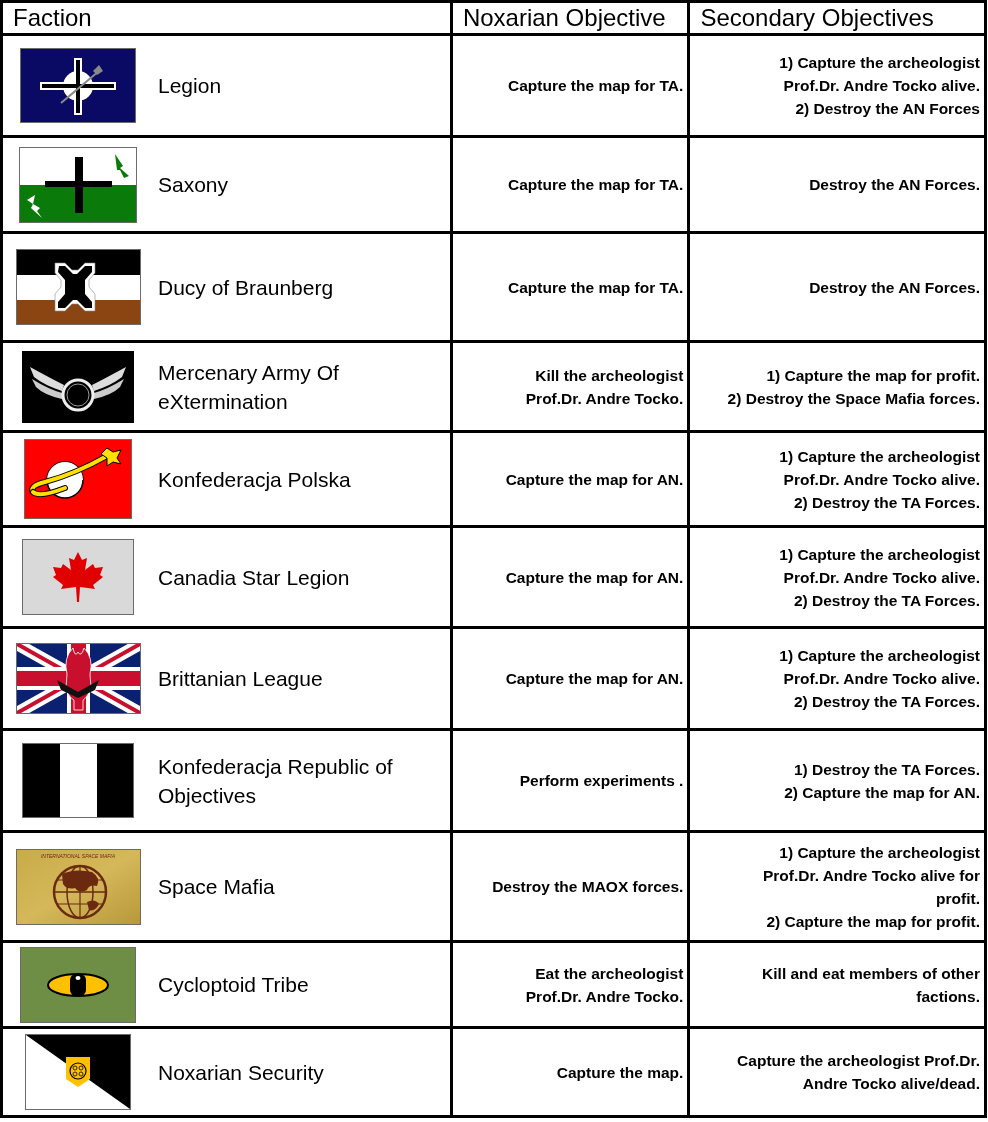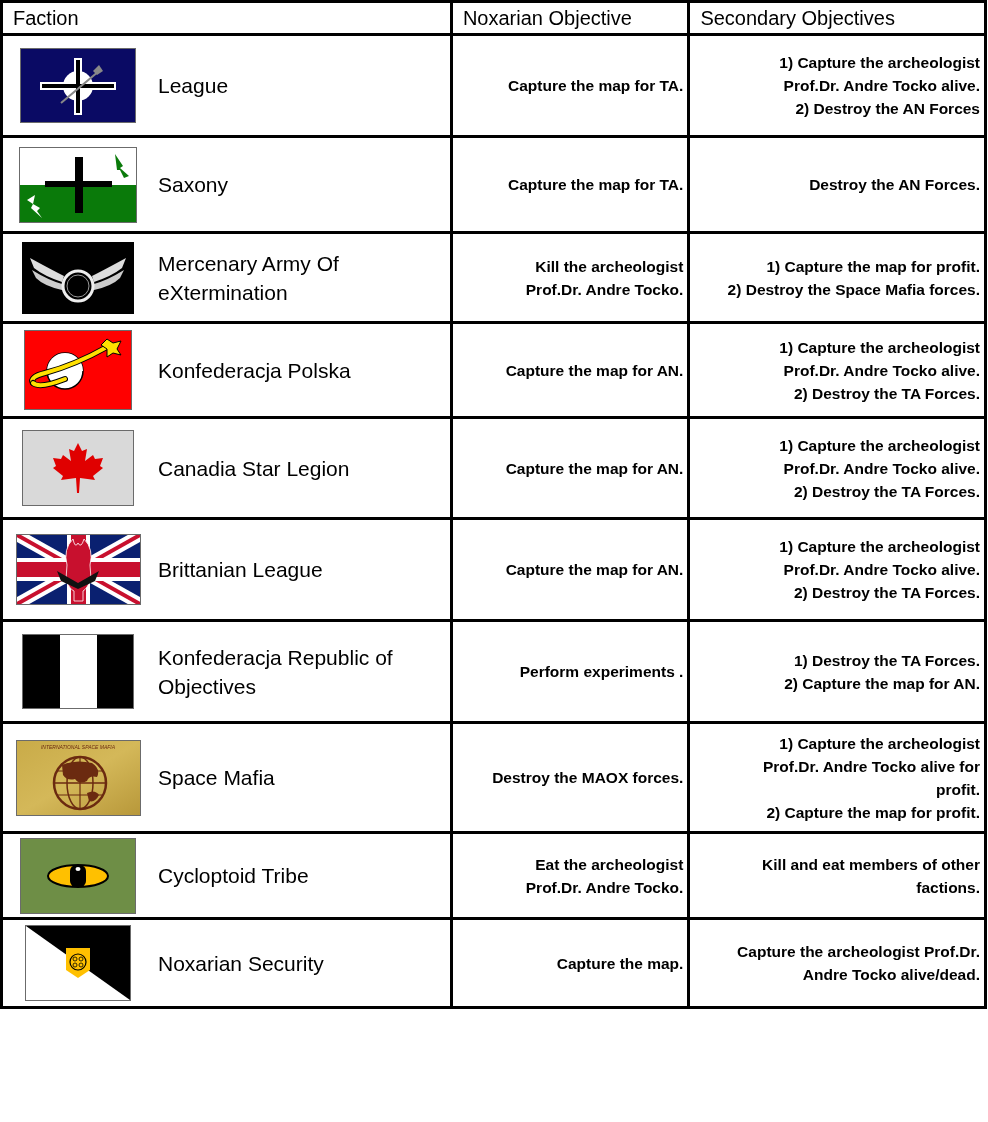--- a/index.html
+++ b/index.html
@@ -1,21 +1,21 @@
 <!DOCTYPE html>
 <html><head>
   <meta charset="utf-8">
   <style>
     html, body { margin: 0; padding: 0; background: #ffffff; }
     body { width: 988px; height: 1122px; position: relative; overflow: hidden;
            font-family: "Liberation Sans", "DejaVu Sans", sans-serif; color: #000; }
     table.factions { position: absolute; left: 0; top: 0; border-collapse: collapse;
                      width: 987px; table-layout: fixed; }
     table.factions td, table.factions th { border: 3px solid #000; padding: 0; vertical-align: middle; }
-    th { text-align: left; font-weight: normal; font-size: 20px; height: 30px; padding-left: 10px !important; }
+    th { text-align: left; font-weight: normal; font-size: 24px; height: 30px; padding-left: 10px !important; }
     .col-faction { width: 449px; }
     .col-primary { width: 237px; }
     .col-secondary { width: 296px; }
     .faction-cell { display: flex; align-items: center; height: 100%; }
     .flag-box { width: 150px; display: flex; align-items: center; justify-content: center; flex-shrink: 0; }
     .flag { border: 1px solid #6b6b6b; display: block; }
     .faction-name { font-size: 21px; line-height: 29px; padding-left: 5px; }
     .obj { font-size: 15.5px; font-weight: bold; line-height: 23px; padding-left: 9px !important; padding-right: 4px !important; }
     .obj div { white-space: normal; text-align: right; }
   </style>
@@ -45,21 +45,21 @@
               <rect width="114" height="73" fill="#0a0a64"></rect>
               <circle cx="57" cy="37" r="15" fill="#fff"></circle>
               <rect x="53" y="9" width="8" height="57" fill="#fff"></rect>
               <rect x="19" y="33" width="76" height="8" fill="#fff"></rect>
               <rect x="55" y="11" width="4" height="53" fill="#000"></rect>
               <rect x="21" y="35" width="72" height="4" fill="#000"></rect>
               <line x1="40" y1="54" x2="78" y2="22" stroke="#888" stroke-width="2"></line>
               <polygon points="78,16 82,22 76,26 72,22" fill="#888"></polygon>
             </svg>
           </div>
-          <div class="faction-name">League</div>
+          <div class="faction-name">Legion</div>
         </div>
       </td>
       <td class="obj">
         <div>Capture the map for TA.</div>
       </td>
       <td class="obj">
         <div>1) Capture the archeologist</div>
         <div>Prof.Dr. Andre Tocko alive.</div>
         <div>2) Destroy the AN Forces</div>
       </td>
@@ -82,20 +82,42 @@
         </div>
       </td>
       <td class="obj">
         <div>Capture the map for TA.</div>
       </td>
       <td class="obj">
         <div>Destroy the AN Forces.</div>
       </td>
     </tr>
 
+    <tr style="height:109px">
+      <td>
+        <div class="faction-cell">
+          <div class="flag-box" style="justify-content:flex-start; padding-left:13px; width:137px;">
+            <svg class="flag" width="123" height="74" viewBox="0 0 123 74">
+              <rect width="123" height="25" fill="#000"></rect>
+              <rect y="25" width="123" height="25" fill="#fff"></rect>
+              <rect y="50" width="123" height="24" fill="#8b4513"></rect>
+              <path d="M38,13 L48,13 L55,20 L61,20 L68,13 L78,13 L78,23 L72,30 L72,37 L78,44 L78,61 L68,61 L61,54 L55,54 L48,61 L38,61 L38,44 L44,37 L44,30 L38,23 Z" fill="#fff" stroke="#888" stroke-width="0.6"></path>
+              <path d="M42,16 L48,16 L56,24 L60,24 L68,16 L75,16 L75,22 L68,30 L68,44 L75,52 L75,58 L68,58 L60,50 L56,50 L48,58 L41,58 L41,52 L48,44 L48,30 L41,22 Z" fill="#000"></path>
+            </svg>
+          </div>
+          <div class="faction-name">Ducy of Braunberg</div>
+        </div>
+      </td>
+      <td class="obj">
+        <div>Capture the map for TA.</div>
+      </td>
+      <td class="obj">
+        <div>Destroy the AN Forces.</div>
+      </td>
+    </tr>
 
     <tr style="height:90px">
       <td>
         <div class="faction-cell">
           <div class="flag-box">
             <svg width="112" height="72" viewBox="0 0 112 72" style="display:block">
               <rect width="112" height="72" fill="#000"></rect>
               <path d="M8,16 Q30,28 42,34 L40,40 Q22,34 12,26 Z" fill="#ddd"></path>
               <path d="M10,28 Q26,38 40,42 L40,48 Q22,44 14,36 Z" fill="#ccc"></path>
               <path d="M104,16 Q82,28 70,34 L72,40 Q90,34 100,26 Z" fill="#ddd"></path>

